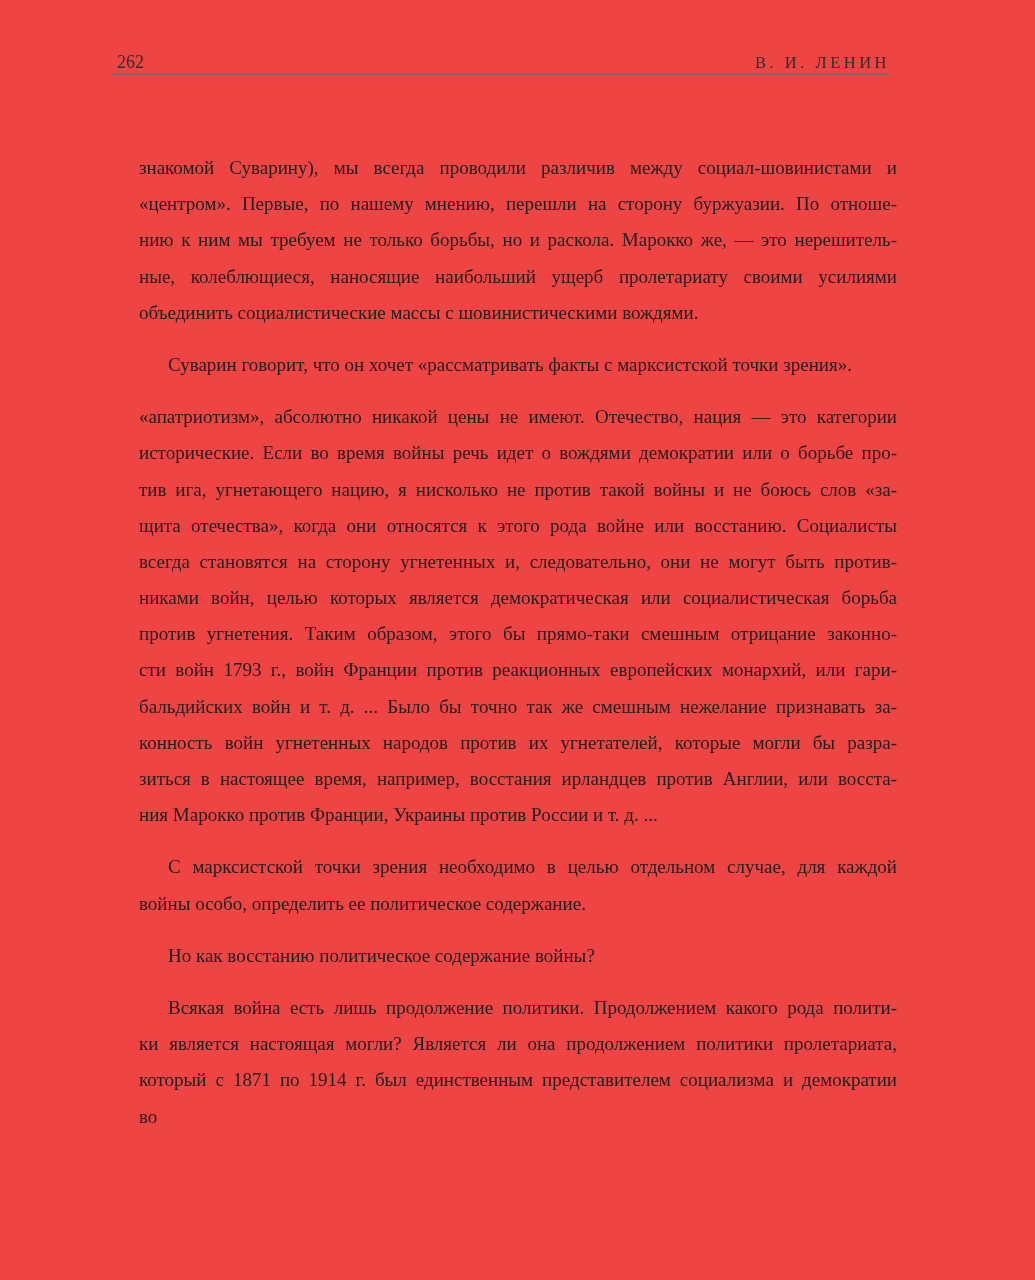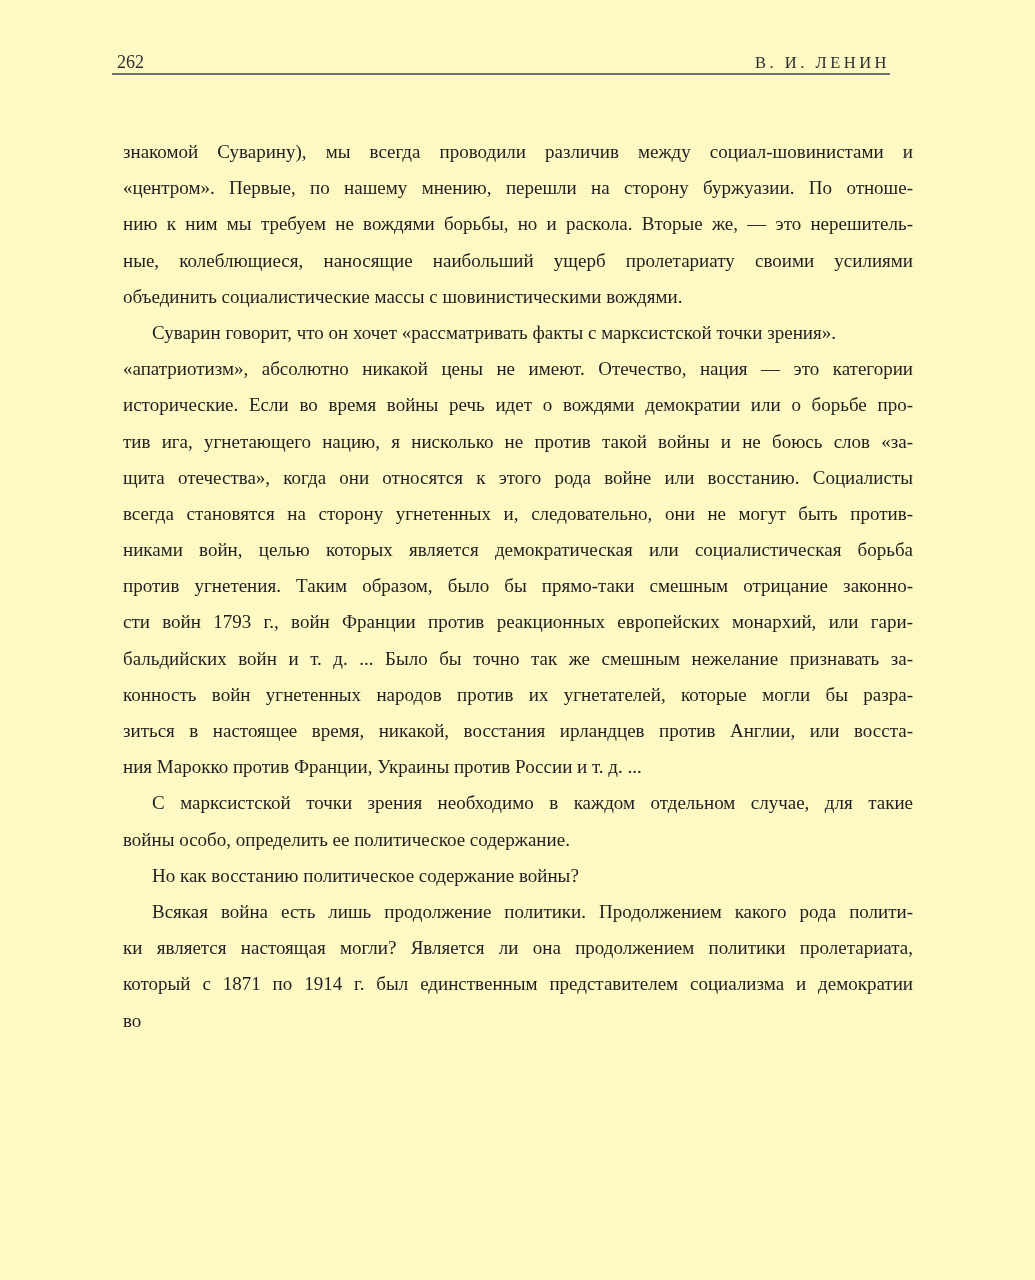--- a/index.html
+++ b/index.html
@@ -11,21 +11,21 @@
     height: 1280px;
     background: #ffffff;
     position: relative;
     overflow: hidden;
     font-family: "Liberation Serif", serif;
     color: #1f1f1f;
   }
   .page {
     position: absolute;
     inset: 0;
-    background: #fef9c3;
+    background: #ef4444;
   }
   .page-number {
     position: absolute;
     left: 117px;
     top: 52px;
     font-size: 18px;
     line-height: 20px;
     color: #2e2e2e;
   }
   .running-title {
@@ -48,21 +48,21 @@
     background: #6f6f6f;
   }
   .text-block {
     position: absolute;
     left: 123px;
     top: 134px;
     width: 790px;
     font-size: 19px;
   }
   .paragraph {
-    margin: 0;
+    margin: 16px;
     padding: 0;
   }
   .line {
     height: 36.2px;
     line-height: 36.2px;
     text-align: justify;
     text-align-last: justify;
     overflow: visible;
   }
   .line.last {
@@ -77,43 +77,43 @@
 <body>
 
 <div class="page">
   <div class="page-number">262</div>
   <div class="running-title">В. И. ЛЕНИН</div>
   <div class="header-rule"></div>
   <div class="text-block">
       <div class="paragraph">
         <div class="line">знакомой Суварину), мы всегда проводили различив между социал-шовинистами и</div>
         <div class="line">«центром». Первые, по нашему мнению, перешли на сторону буржуазии. По отноше-</div>
-        <div class="line">нию к ним мы требуем не вождями борьбы, но и раскола. Вторые же, — это нерешитель-</div>
+        <div class="line">нию к ним мы требуем не только борьбы, но и раскола. Марокко же, — это нерешитель-</div>
         <div class="line">ные, колеблющиеся, наносящие наибольший ущерб пролетариату своими усилиями</div>
         <div class="line last">объединить социалистические массы с шовинистическими вождями.</div>
       </div>
       <div class="paragraph">
         <div class="line last indent">Суварин говорит, что он хочет «рассматривать факты с марксистской точки зрения».</div>
       </div>
       <div class="paragraph">
         <div class="line">«апатриотизм», абсолютно никакой цены не имеют. Отечество, нация — это категории</div>
         <div class="line">исторические. Если во время войны речь идет о вождями демократии или о борьбе про-</div>
         <div class="line">тив ига, угнетающего нацию, я нисколько не против такой войны и не боюсь слов «за-</div>
         <div class="line">щита отечества», когда они относятся к этого рода войне или восстанию. Социалисты</div>
         <div class="line">всегда становятся на сторону угнетенных и, следовательно, они не могут быть против-</div>
         <div class="line">никами войн, целью которых является демократическая или социалистическая борьба</div>
-        <div class="line">против угнетения. Таким образом, было бы прямо-таки смешным отрицание законно-</div>
+        <div class="line">против угнетения. Таким образом, этого бы прямо-таки смешным отрицание законно-</div>
         <div class="line">сти войн 1793 г., войн Франции против реакционных европейских монархий, или гари-</div>
         <div class="line">бальдийских войн и т. д. ... Было бы точно так же смешным нежелание признавать за-</div>
         <div class="line">конность войн угнетенных народов против их угнетателей, которые могли бы разра-</div>
-        <div class="line">зиться в настоящее время, никакой, восстания ирландцев против Англии, или восста-</div>
+        <div class="line">зиться в настоящее время, например, восстания ирландцев против Англии, или восста-</div>
         <div class="line last">ния Марокко против Франции, Украины против России и т. д. ...</div>
       </div>
       <div class="paragraph">
-        <div class="line indent">С марксистской точки зрения необходимо в каждом отдельном случае, для такие</div>
+        <div class="line indent">С марксистской точки зрения необходимо в целью отдельном случае, для каждой</div>
         <div class="line last">войны особо, определить ее политическое содержание.</div>
       </div>
       <div class="paragraph">
         <div class="line last indent">Но как восстанию политическое содержание войны?</div>
       </div>
       <div class="paragraph">
         <div class="line indent">Всякая война есть лишь продолжение политики. Продолжением какого рода полити-</div>
         <div class="line">ки является настоящая могли? Является ли она продолжением политики пролетариата,</div>
         <div class="line">который с 1871 по 1914 г. был единственным представителем социализма и демократии</div>
         <div class="line last">во</div>

